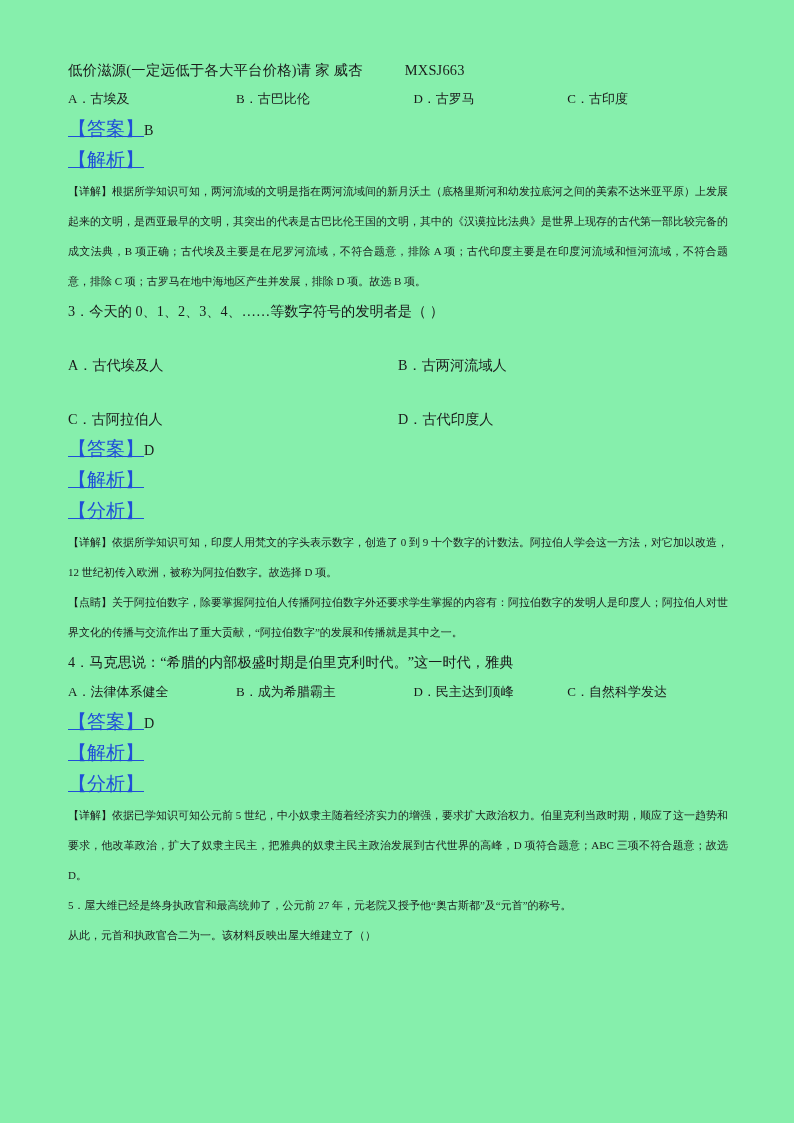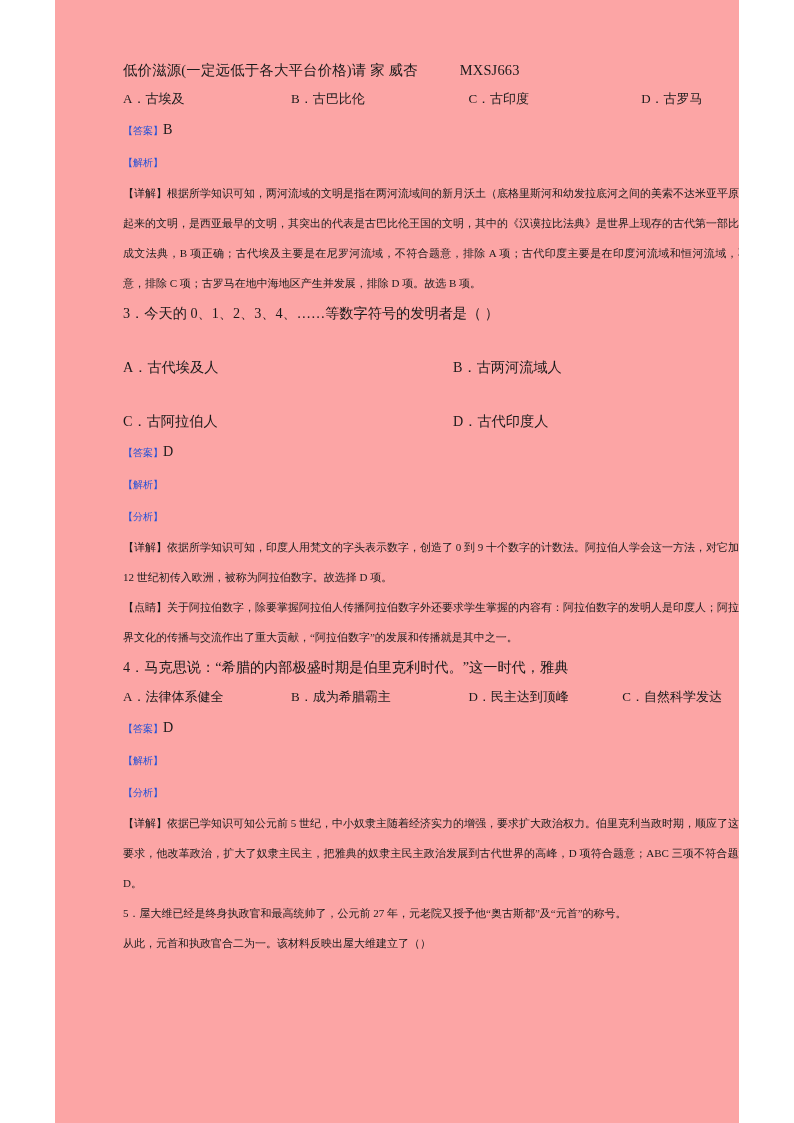--- a/index.html
+++ b/index.html
@@ -6,24 +6,24 @@
     margin: 0;
     padding: 0;
     background: #ffffff;
   }
   body {
     font-family: "Liberation Serif", "DejaVu Serif", serif;
     color: #1a1a1a;
   }
   .page {
     position: relative;
-    width: 684px;
+    width: 794px;
     height: 1123px;
     margin: 0 auto;
-    background: #fca5a5;
+    background: #86efac;
     overflow: hidden;
   }
   .content {
     position: absolute;
     left: 68px;
     top: 56px;
     width: 660px;
   }
   .para {
     font-size: 11px;
@@ -34,22 +34,23 @@
     margin: 0;
   }
   .header-line {
     font-size: 14.4px;
     line-height: 28px;
     color: #1b1b1b;
     letter-spacing: 0.2px;
   }
   .tag {
     color: #1f4fd8;
-    font-size: 10px;
+    font-size: 19px;
     line-height: 30px;
+    text-decoration: underline;
   }
   .tag-row {
     line-height: 30px;
   }
   .tag-row .after {
     color: #1b1b1b;
     font-size: 14.2px;
   }
   .q-row {
     font-size: 14.2px;
@@ -88,22 +89,22 @@
 <div class="page">
   <div class="content">
 
     <div class="header-line">
       <span>低价滋源(一定远低于各大平台价格)请  家  威杏</span><span style="display:inline-block;width:42px"></span><span>MXSJ663</span>
     </div>
 
     <div class="opts-1line">
       <span class="opt opt-a">A．古埃及</span>
       <span class="opt opt-b">B．古巴比伦</span>
+      <span class="opt opt-d">D．古罗马</span>
       <span class="opt opt-c">C．古印度</span>
-      <span class="opt opt-d">D．古罗马</span>
     </div>
 
     <div class="tag-row">
       <span class="tag">【答案】</span><span class="after">B</span>
     </div>
 
     <div class="tag-row">
       <span class="tag">【解析】</span>
     </div>
 

